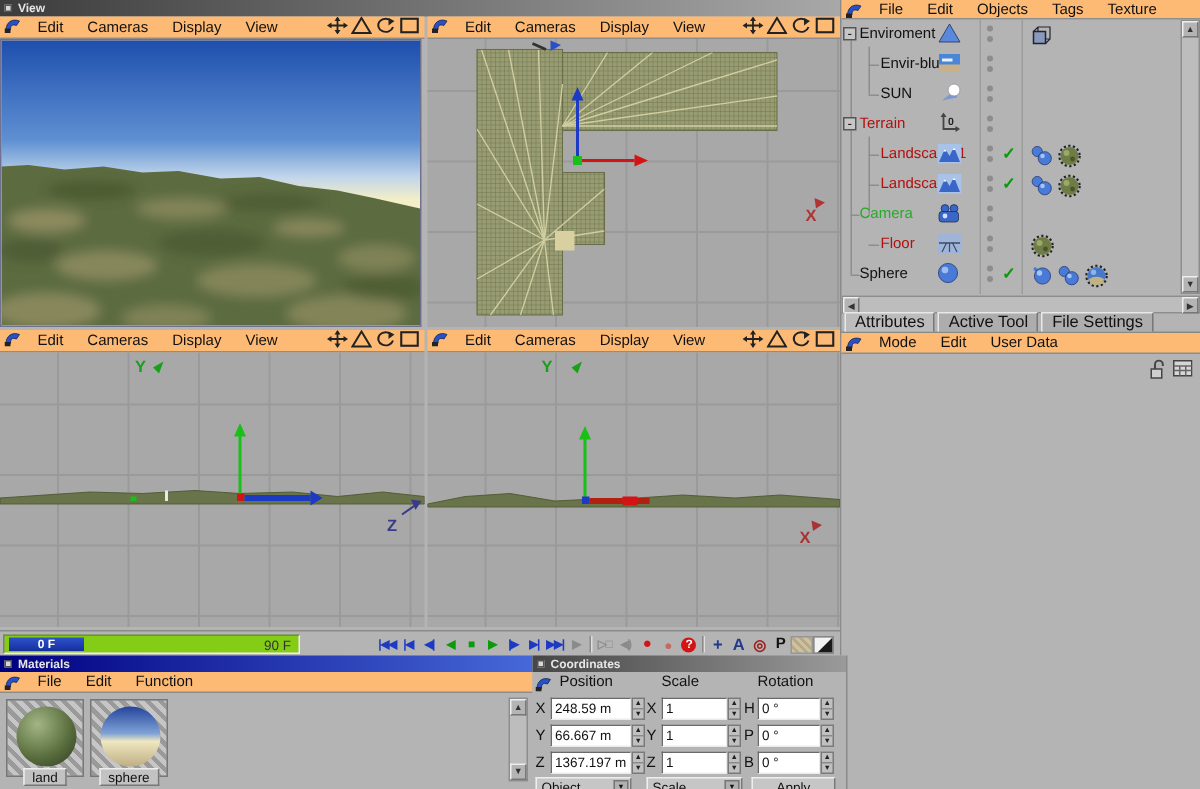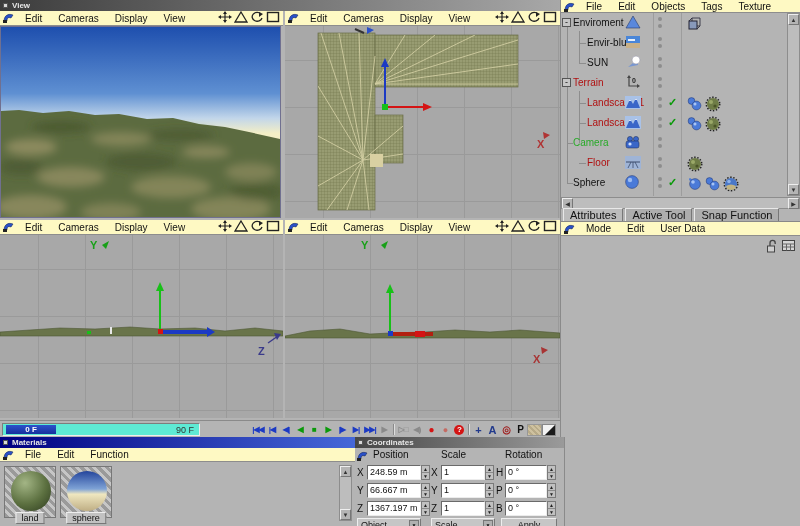--- a/index.html
+++ b/index.html
@@ -9,38 +9,38 @@
 
   
   .titlebar { height:11px; display:flex; align-items:center; gap:4px; padding-left:3px;
               font-size:8px; font-weight:bold; color:#e6e6e6; }
   .titlebar .sq { width:5px; height:5px; background:#d8d8d8; border:1px solid #555; }
   .tb-dark { background:linear-gradient(to right,#3c3c3c,#a8a8a8); }
   .tb-blue { background:linear-gradient(to right,#000080,#4668d8); }
   .tb-gray { background:linear-gradient(to right,#464646,#9a9a9a); }
 
   
-  .menubar { background:#fef9c3; border-bottom:1px solid #8d8d8d; display:flex; align-items:center;
+  .menubar { background:#fdba74; border-bottom:1px solid #8d8d8d; display:flex; align-items:center;
              height:15px; padding:0 3px; gap:0; }
   .menu-item { padding:0 8px; font-size:10px; color:#111; }
   .grab-ico { width:12px; height:11px; margin-right:2px; flex:0 0 auto; }
   .mb-spacer { flex:1; }
   .vp-ico { width:14px; height:12px; margin-left:2px; flex:0 0 auto; }
 
   
   .vpgrid { background-color:#a8a8a8;
     background-image:linear-gradient(to right,#9a9a9a 1px,transparent 1px),
                      linear-gradient(to bottom,#9a9a9a 1px,transparent 1px);
     background-size:47px 47px; background-position:-9px -13px; }
   .axis-label { position:absolute; font-size:11px; font-weight:bold; }
 
   
   .timeline { position:absolute; left:0; top:420px; width:560px; height:17px; background:#b4b4b4;
               border-top:1px solid #8a8a8a; }
-  .tl-track { position:absolute; left:2px; top:2px; width:198px; height:13px; background:#5eead4;
+  .tl-track { position:absolute; left:2px; top:2px; width:198px; height:13px; background:#84cc16;
               border:1px solid; border-color:#7d7d7d #ededed #ededed #7d7d7d; }
   .tl-handle { position:absolute; left:3px; top:1px; width:50px; height:9px; margin-top:0;
                background:linear-gradient(#2c52cc,#16309c); color:#fff; font-size:8px; font-weight:bold;
                display:flex; align-items:center; justify-content:center; height:9px; top:1px; }
   .tl-end { position:absolute; right:5px; top:1px; font-size:9px; color:#333; }
   .tl-buttons { position:absolute; left:251px; top:2px; display:flex; align-items:center; height:13px; }
   .tlb { width:14px; height:13px; display:flex; align-items:center; justify-content:center;
          font-size:8px; font-weight:bold; letter-spacing:-1px; }
   .tlb.blue{color:#1c3ac4;} .tlb.green{color:#0a9a0a;} .tlb.gray{color:#8a8a8a;}
   .tlb.red{color:#d41414; font-size:10px;} .tlb.dimred{color:#c46a62; font-size:9px;}
@@ -580,21 +580,21 @@
     <div class="scroll-h" style="left:0;top:197px;width:239px;">
       <div class="sc-btn" style="left:0;top:0;">◀</div>
       <div class="sc-btn" style="right:0;top:0;">▶</div>
     </div>
   </div>
 
   <div class="attrs">
     <div class="tabs">
       <div class="tab active">Attributes</div>
       <div class="tab">Active Tool</div>
-      <div class="tab">Snap Function</div>
+      <div class="tab">File Settings</div>
     </div>
     <div class="menubar abs" style="left:0;top:14px;width:240px;height:14px;">
       <svg class="grab-ico" viewBox="0 0 12 11">
           <path d="M1,9 C1,4 5,1 10,3 L8,6 C5,5 4,6 4,9 Z" fill="#2a50c8" stroke="#10204a" stroke-width="0.5"></path>
           <rect x="0" y="8" width="4" height="3" fill="#222"></rect>
         </svg>
       <span class="menu-item">Mode</span>
       <span class="menu-item">Edit</span>
       <span class="menu-item">User Data</span>
     </div>

